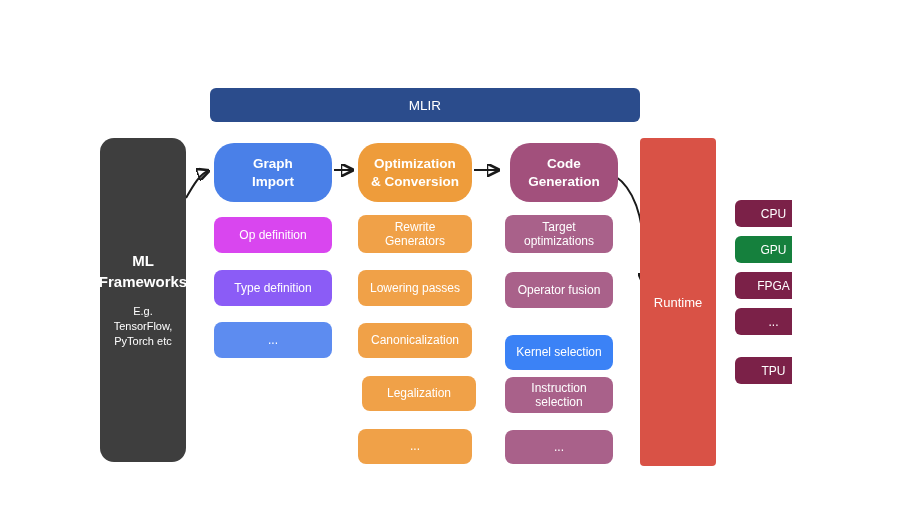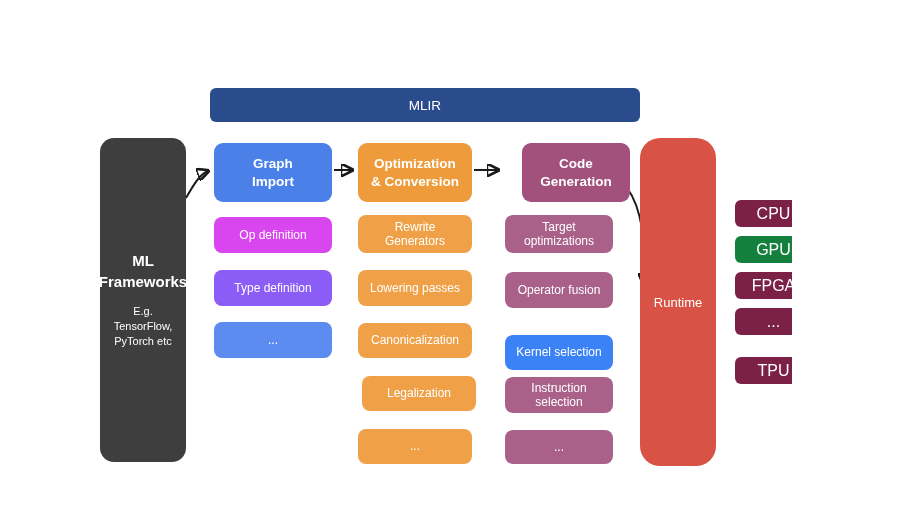--- a/index.html
+++ b/index.html
@@ -19,52 +19,52 @@
     justify-content: center;
     color: #ffffff;
     text-align: center;
     white-space: pre-line;
   }
   .banner {
     border-radius: 6px;
     font-size: 13.5px;
   }
   .header-box {
-    border-radius: 9px;
+    border-radius: 20px;
     font-weight: bold;
     font-size: 13.5px;
     line-height: 1.3;
   }
   .item-box {
     border-radius: 8px;
     font-size: 12px;
     line-height: 1.2;
     padding: 2px 4px;
   }
   .tall-box {
-    border-radius: 20px;
+    border-radius: 4px;
     font-size: 13px;
   }
   .frameworks {
     flex-direction: column;
     border-radius: 14px;
     font-size: 11px;
     line-height: 1.35;
     padding: 8px 6px;
   }
   .fw-title {
     font-weight: bold;
     font-size: 15px;
     margin-bottom: 12px;
     white-space: pre-line;
   }
   .fw-sub { white-space: pre-line; }
   .target-box {
     border-radius: 6px;
-    font-size: 16px;
+    font-size: 12px;
   }
   .arrows {
     position: absolute;
     left: 0;
     top: 0;
     pointer-events: none;
   }
   .arrows path {
     fill: none;
     stroke: #1a1a1a;
@@ -106,21 +106,21 @@
 
   <div class="box header-box" style="left: 358px; top: 143px; width: 114px; height: 59px; background-color: rgb(238, 156, 59);">Optimization
 &amp; Conversion</div>
   <div class="box item-box" style="left: 358px; top: 215px; width: 114px; height: 38px; background-color: rgb(240, 161, 72);">Rewrite
 Generators</div>
   <div class="box item-box" style="left: 358px; top: 270px; width: 114px; height: 36px; background-color: rgb(240, 161, 72);">Lowering passes</div>
   <div class="box item-box" style="left: 358px; top: 323px; width: 114px; height: 35px; background-color: rgb(240, 161, 72);">Canonicalization</div>
   <div class="box item-box" style="left: 362px; top: 376px; width: 114px; height: 35px; background-color: rgb(240, 161, 72);">Legalization</div>
   <div class="box item-box" style="left: 358px; top: 429px; width: 114px; height: 35px; background-color: rgb(240, 161, 72);">...</div>
 
-  <div class="box header-box" style="left: 522px; top: 143px; width: 108px; height: 59px; background-color: rgb(162, 80, 124);">Code
+  <div class="box header-box" style="left: 510px; top: 143px; width: 108px; height: 59px; background-color: rgb(162, 80, 124);">Code
 Generation</div>
   <div class="box item-box" style="left: 505px; top: 215px; width: 108px; height: 38px; background-color: rgb(169, 97, 138);">Target
 optimizations</div>
   <div class="box item-box" style="left: 505px; top: 272px; width: 108px; height: 36px; background-color: rgb(169, 97, 138);">Operator fusion</div>
   <div class="box item-box" style="left: 505px; top: 315px; width: 108px; height: 35px; background-color: #3b82f6; margin-top: 20px;">Kernel selection</div>
   <div class="box item-box" style="left: 505px; top: 377px; width: 108px; height: 36px; background-color: rgb(169, 97, 138);">Instruction
 selection</div>
   <div class="box item-box" style="left: 505px; top: 430px; width: 108px; height: 34px; background-color: rgb(169, 97, 138);">...</div>
 
   <div class="box tall-box" style="left: 640px; top: 138px; width: 76px; height: 328px; background-color: rgb(217, 82, 70);">Runtime</div>

